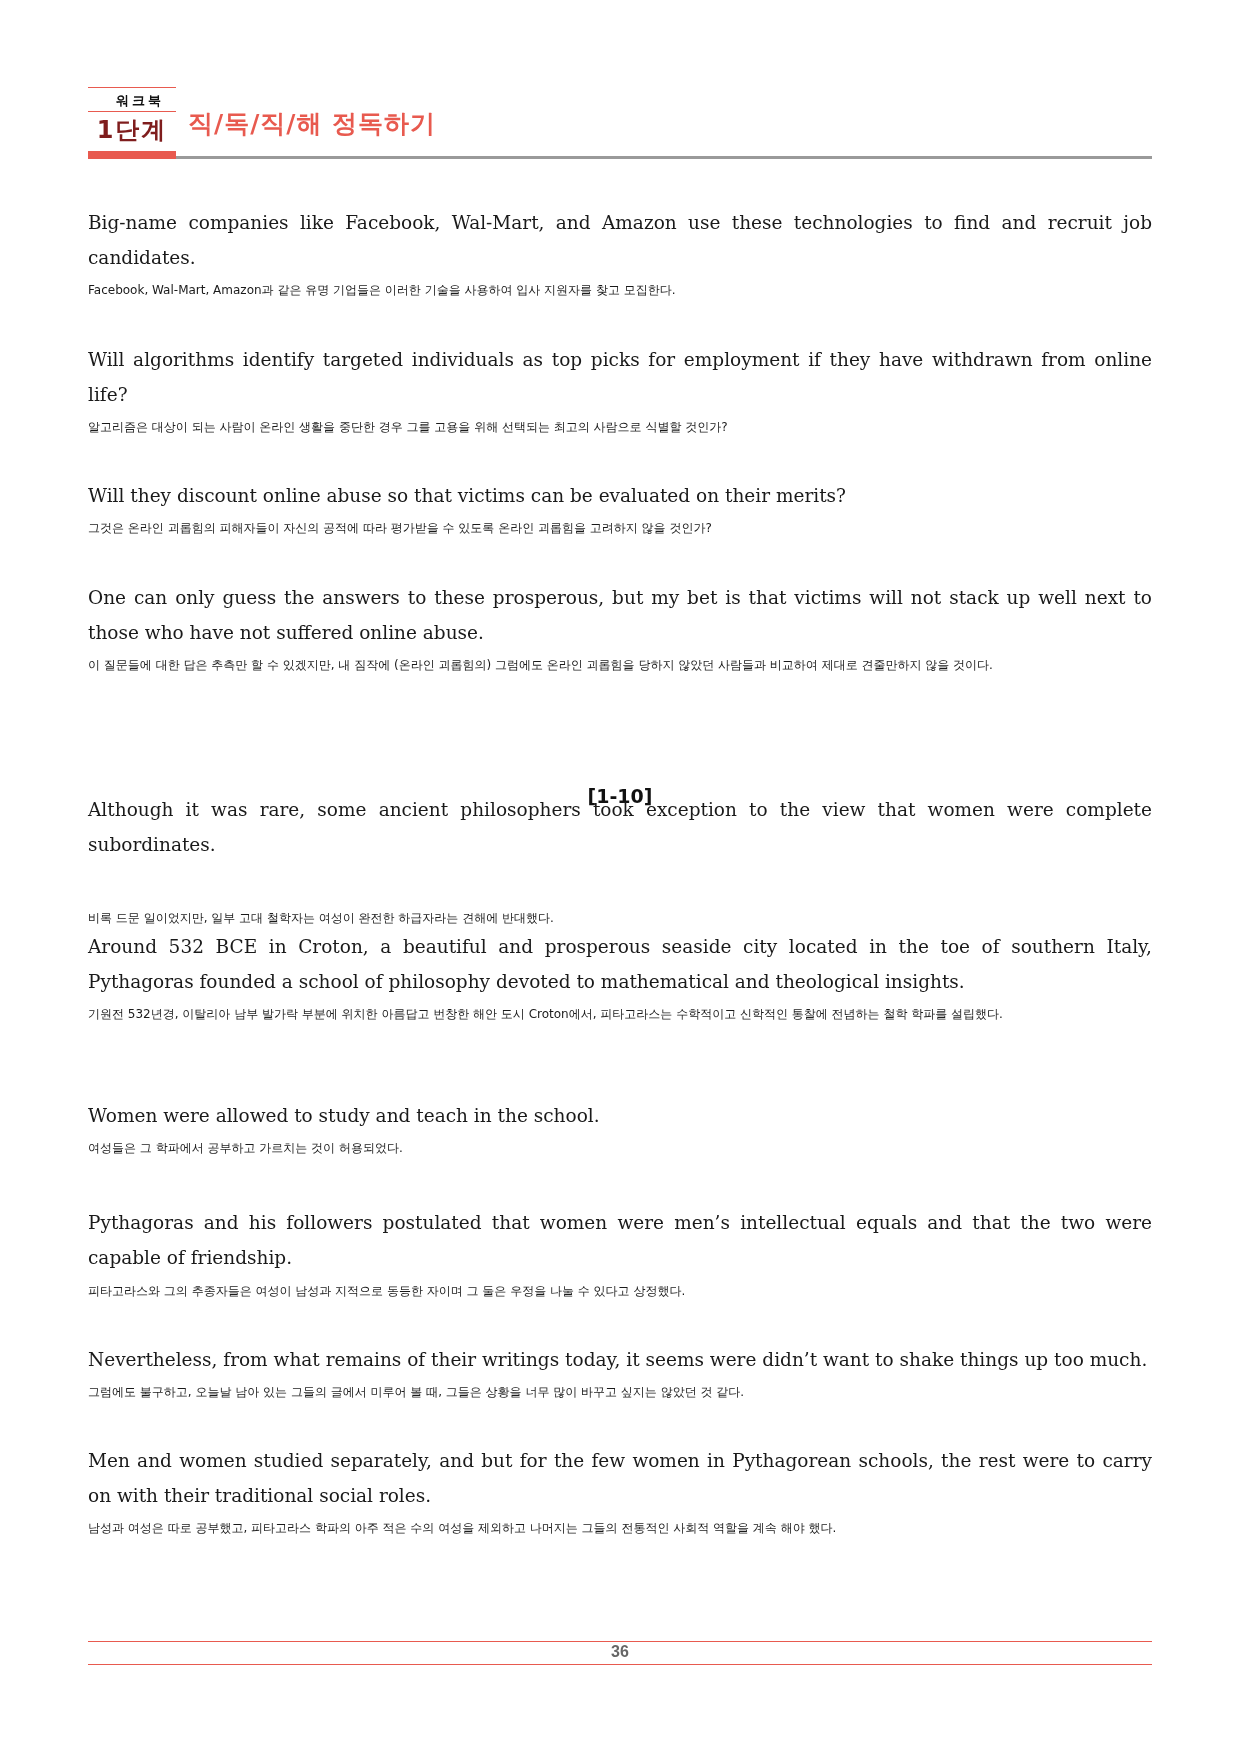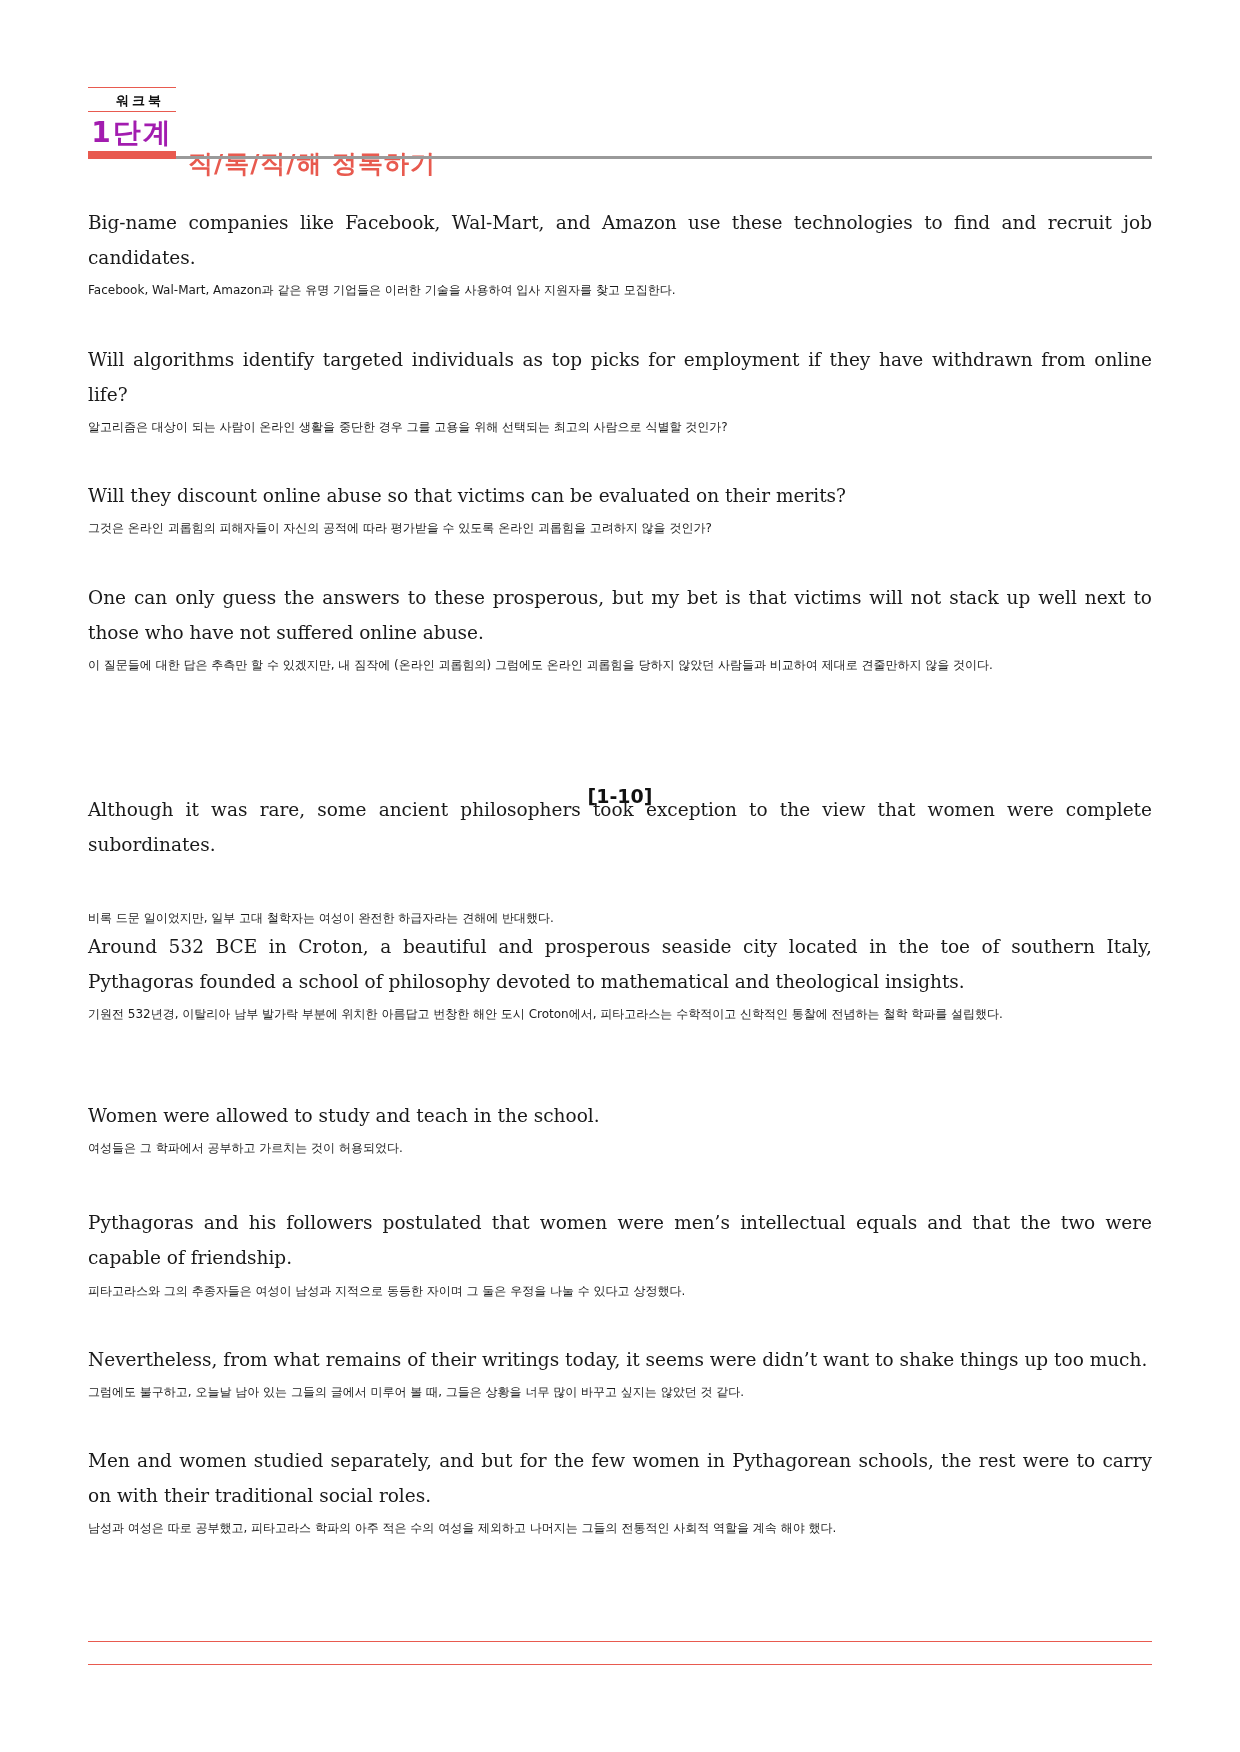--- a/index.html
+++ b/index.html
@@ -6,25 +6,25 @@
   body { width: 1240px; height: 1752px; position: relative; overflow: hidden; }
   .page { position: absolute; left: 0; top: 0; width: 1240px; height: 1752px; }
 
   
   .hdr { position: absolute; left: 88px; top: 87px; width: 1064px; height: 76px; }
   .hdr-topline { position: absolute; left: 0; top: 0; width: 88px; height: 1px; background: #e85a4f; }
   .hdr-workbook { position: absolute; left: 8px; top: 5px; width: 88px; text-align: center;
     font-family: "DejaVu Sans", sans-serif; font-weight: bold; font-size: 13px; color: #111; letter-spacing: 3px; }
   .hdr-midline { position: absolute; left: 0; top: 24px; width: 88px; height: 1px; background: #e85a4f; }
   .hdr-stage { position: absolute; left: 0; top: 27px; width: 88px; text-align: center;
-    font-family: "DejaVu Sans", sans-serif; font-weight: bold; font-size: 28px; color: #a21caf; letter-spacing: 2px; }
+    font-family: "DejaVu Sans", sans-serif; font-weight: bold; font-size: 24px; color: #7f1d1d; letter-spacing: 2px; }
   .hdr-redbar { position: absolute; left: 0; top: 64px; width: 88px; height: 8px; background: #e85a4f; }
   .hdr-grayline { position: absolute; left: 88px; top: 69px; width: 976px; height: 3px; background: #9a9a9a; }
   .hdr-title { position: absolute; left: 100px; top: 20px;
-    font-family: "DejaVu Sans", sans-serif; font-weight: bold; font-size: 25px; color: #e85a4f; letter-spacing: 1px; margin-top: 40px; }
+    font-family: "DejaVu Sans", sans-serif; font-weight: bold; font-size: 25px; color: #e85a4f; letter-spacing: 1px; }
 
   
   .content { position: absolute; left: 88px; top: 0; width: 1064px; }
   .en { position: absolute; left: 0; width: 1064px; font-family: "DejaVu Serif", serif; font-size: 18.5px;
     line-height: 35px; color: #1a1a1a; text-align: justify; text-align-last: left; }
   .ko { position: absolute; left: 0; width: 1064px; font-family: "DejaVu Sans", sans-serif; font-size: 12px;
     line-height: 30px; color: #1a1a1a; text-align: justify; text-align-last: left; }
   .section { position: absolute; left: 0; width: 1064px; text-align: center; font-family: "DejaVu Sans", sans-serif;
     font-weight: bold; font-size: 19px; color: #111; margin-top: 28px; }
 
@@ -78,14 +78,15 @@
     <div class="ko" style="top:1276px">피타고라스와 그의 추종자들은 여성이 남성과 지적으로 동등한 자이며 그 둘은 우정을 나눌 수 있다고 상정했다.</div>
 
     <div class="en" style="top:1342px">Nevertheless, from what remains of their writings today, it seems were didn’t want to shake things up too much.</div>
     <div class="ko" style="top:1377px">그럼에도 불구하고, 오늘날 남아 있는 그들의 글에서 미루어 볼 때, 그들은 상황을 너무 많이 바꾸고 싶지는 않았던 것 같다.</div>
 
     <div class="en" style="top:1443px">Men and women studied separately, and but for the few women in Pythagorean schools, the rest were to carry on with their traditional social roles.</div>
     <div class="ko" style="top:1513px">남성과 여성은 따로 공부했고, 피타고라스 학파의 아주 적은 수의 여성을 제외하고 나머지는 그들의 전통적인 사회적 역할을 계속 해야 했다.</div>
   </div>
 
   <div class="foot-line1"></div>
+  <div class="foot-num">36</div>
   <div class="foot-line2"></div>
 </div>
 
 </body></html>

